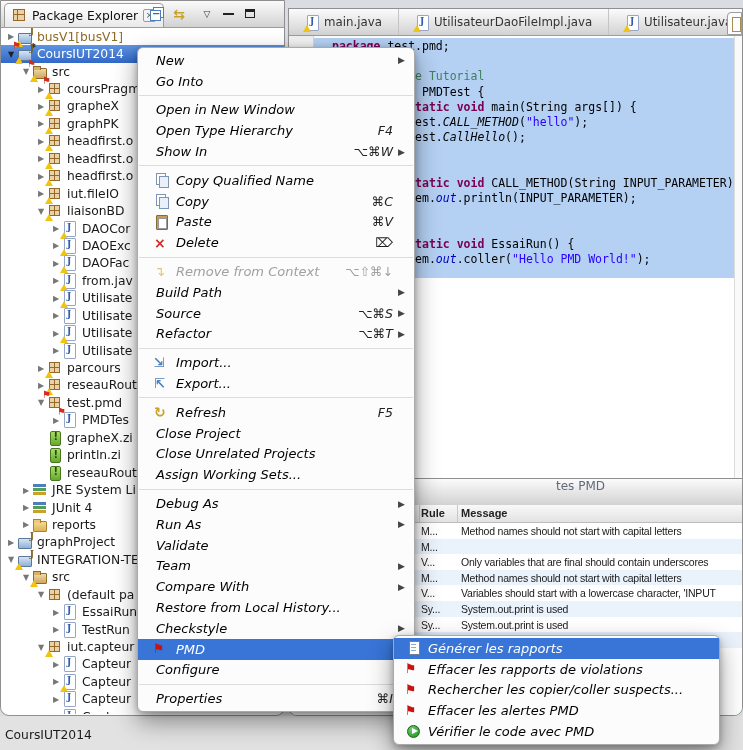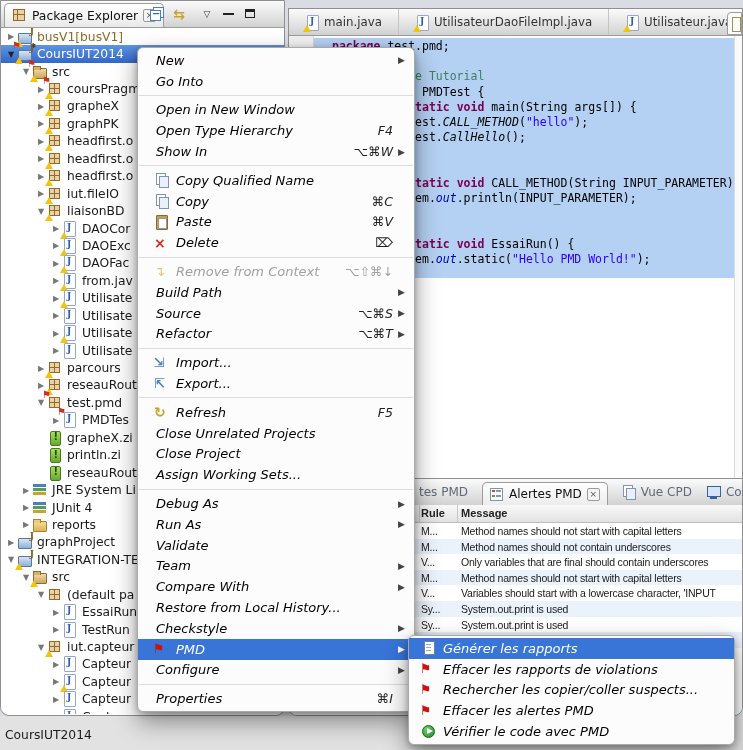--- a/index.html
+++ b/index.html
@@ -92,21 +92,21 @@
   .cs-p{color:#000;}
   .cs-c{color:#3f7f5f;}
   .cs-s{color:#2a00ff;}
   .cs-i{font-style:italic;}
   .cs-f{color:#0000c0;font-style:italic;}
 
   
   #bottom-panel{left:288px;top:478px;width:455px;height:238px;border-radius:0 0 9px 9px;}
   #btabbar{position:absolute;left:0;top:0;right:0;height:26px;display:flex;align-items:center;
            background:linear-gradient(#fbfbfb,#d2d2d2);border-bottom:1px solid #9d9d9d;
-           padding-left:130px;gap:14px;font-size:12px;color:#5f6b7a;border-radius:0;}
+           padding-left:130px;gap:14px;font-size:12px;color:#5f6b7a;border-radius:0;flex-direction:column;}
   .btab{display:flex;align-items:center;gap:5px;white-space:nowrap;}
   .btab.active{background:linear-gradient(#ffffff,#ececec);border:1px solid #9c9c9c;border-bottom:none;
                border-radius:5px 5px 0 0;height:22px;margin-top:3px;padding:0 7px;color:#111;}
   .t-alertes{position:relative;width:14px;height:13px;display:inline-block;}
   .t-alertes::before{content:"";position:absolute;left:0;top:0;width:11px;height:11px;background:#fff;border:1px solid #8593a8;}
   .t-alertes::after{content:"";position:absolute;left:2px;top:2px;width:9px;height:8px;
       background-image:linear-gradient(#cc4444,#cc4444),linear-gradient(#44aa44,#44aa44),
                        linear-gradient(#8899aa,#8899aa),linear-gradient(#8899aa,#8899aa);
       background-size:3px 2px,3px 2px,5px 2px,5px 2px;
       background-position:0 0,0 5px,4px 0,4px 5px;background-repeat:no-repeat;}
@@ -134,21 +134,21 @@
   .rrow{position:relative;height:15.6px;font:10.5px "Liberation Sans",sans-serif;letter-spacing:-0.2px;
         color:#1a1a1a;white-space:nowrap;}
   .rrow.alt{background:#eaf2fc;}
   .rcell-rule{position:absolute;left:132px;top:2px;width:34px;overflow:hidden;}
   .rcell-msg{position:absolute;left:172px;top:2px;right:2px;overflow:hidden;}
 
   
   .menu{position:absolute;background:#fcfcfc;border:1px solid #a9a9a9;border-radius:6px;
         box-shadow:0 10px 24px rgba(0,0,0,.4),0 2px 6px rgba(0,0,0,.25);padding:2px 0;box-sizing:border-box;}
   #context-menu{left:137px;top:47px;width:278px;height:665px;z-index:50;}
-  #pmd-submenu{left:408px;top:635px;width:327px;height:110px;z-index:60;}
+  #pmd-submenu{left:393px;top:635px;width:327px;height:110px;z-index:60;}
   .mitem{height:20.8px;display:flex;align-items:center;padding:0 9px 0 18px;font-size:13px;color:#000;font-style:italic;}
   #pmd-submenu .mitem{padding-left:14px;}
   .mitem.hl{background:#3875d7;color:#fff;}
   .mitem.dis{color:#a0a0a0;}
   .msep{height:1px;background:#dcdcdc;margin:3.5px 1px;}
   .mlabel{white-space:nowrap;}
   .mshort{margin-left:auto;white-space:nowrap;font-size:12.5px;color:#222;}
   .mitem.dis .mshort{color:#a0a0a0;}
   .mitem.hl .mshort{color:#fff;}
   .marrow{width:12px;text-align:right;font-size:9px;color:#444;flex:none;}
@@ -481,21 +481,21 @@
         <div class="cline" style="top: 63.8px;"><span class="cs-p">    </span><span class="cs-k">public</span><span class="cs-p"> </span><span class="cs-k">static</span><span class="cs-p"> </span><span class="cs-k">void</span><span class="cs-p"> main(String args[]) {</span></div>
         <div class="cline" style="top: 79px;"><span class="cs-p">        PMDTest.</span><span class="cs-i">CALL_METHOD</span><span class="cs-p">(</span><span class="cs-s">"hello"</span><span class="cs-p">);</span></div>
         <div class="cline" style="top: 94.2px;"><span class="cs-p">        PMDTest.</span><span class="cs-i">CallHello</span><span class="cs-p">();</span></div>
         <div class="cline" style="top: 109.4px;"><span class="cs-p">    }</span></div>
         <div class="cline" style="top: 124.6px;"></div>
         <div class="cline" style="top: 139.8px;"><span class="cs-p">    </span><span class="cs-k">public</span><span class="cs-p"> </span><span class="cs-k">static</span><span class="cs-p"> </span><span class="cs-k">void</span><span class="cs-p"> CALL_METHOD(String INPUT_PARAMETER) {</span></div>
         <div class="cline" style="top: 155px;"><span class="cs-p">        System.</span><span class="cs-f">out</span><span class="cs-p">.println(INPUT_PARAMETER);</span></div>
         <div class="cline" style="top: 170.2px;"><span class="cs-p">    }</span></div>
         <div class="cline" style="top: 185.4px;"></div>
         <div class="cline" style="top: 200.6px;"><span class="cs-p">    </span><span class="cs-k">public</span><span class="cs-p"> </span><span class="cs-k">static</span><span class="cs-p"> </span><span class="cs-k">void</span><span class="cs-p"> EssaiRun() {</span></div>
-        <div class="cline" style="top: 215.8px;"><span class="cs-p">        System.</span><span class="cs-f">out</span><span class="cs-p">.static(</span><span class="cs-s">"Hello PMD World!"</span><span class="cs-p">);</span></div>
+        <div class="cline" style="top: 215.8px;"><span class="cs-p">        System.</span><span class="cs-f">out</span><span class="cs-p">.coller(</span><span class="cs-s">"Hello PMD World!"</span><span class="cs-p">);</span></div>
         <div class="cline" style="top: 231px;"><span class="cs-p">    }</span></div>
       </div>
     <div id="overview-ruler"></div>
   </div>
 </div>
 
 <div class="panel" id="bottom-panel">
   <div id="btabbar">
     <span class="btab">
       <span>tes PMD</span>
@@ -521,21 +521,20 @@
       <span class="hsep" style="left:168px"></span>
       <span class="hc" id="hc-msg">Message</span>
     </div>
     <div id="alert-rows">
         <div class="rrow">
           <span class="rcell-rule">M...</span>
           <span class="rcell-msg">Method names should not start with capital letters</span>
         </div>
         <div class="rrow alt">
           <span class="rcell-rule">M...</span>
-          <span class="rcell-msg">Method names should not contain underscores</span>
         </div>
         <div class="rrow">
           <span class="rcell-rule">V...</span>
           <span class="rcell-msg">Only variables that are final should contain underscores</span>
         </div>
         <div class="rrow alt">
           <span class="rcell-rule">M...</span>
           <span class="rcell-msg">Method names should not start with capital letters</span>
         </div>
         <div class="rrow">
@@ -650,26 +649,26 @@
       <span class="marrow"></span>
     </div>
     <div class="msep"></div>
     <div class="mitem">
       <span class="mslot m-refresh">↻</span>
       <span class="mlabel">Refresh</span>
       <span class="mshort">F5</span>
       <span class="marrow"></span>
     </div>
     <div class="mitem">
+      <span class="mlabel">Close Project</span>
+      <span class="mshort"></span>
+      <span class="marrow"></span>
+    </div>
+    <div class="mitem">
       <span class="mlabel">Close Unrelated Projects</span>
-      <span class="mshort"></span>
-      <span class="marrow"></span>
-    </div>
-    <div class="mitem">
-      <span class="mlabel">Close Project</span>
       <span class="mshort"></span>
       <span class="marrow"></span>
     </div>
     <div class="mitem">
       <span class="mlabel">Assign Working Sets...</span>
       <span class="mshort"></span>
       <span class="marrow"></span>
     </div>
     <div class="msep"></div>
     <div class="mitem">

